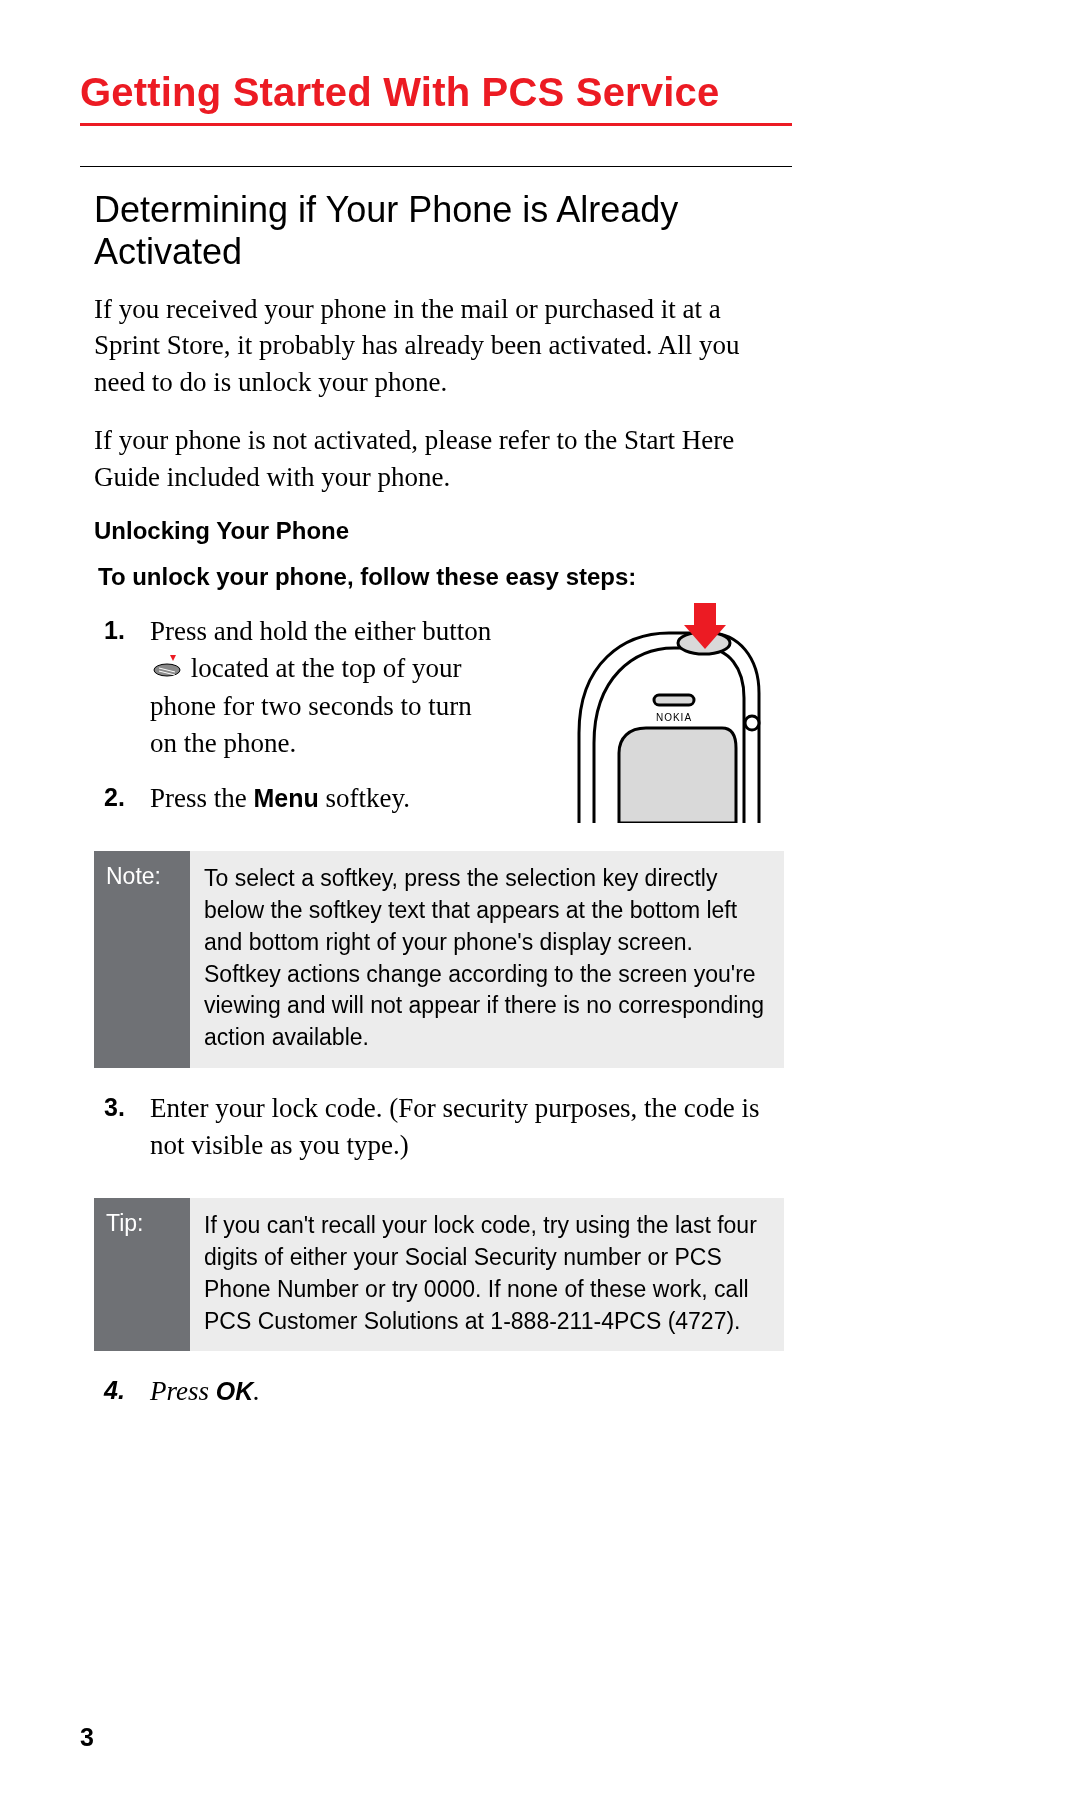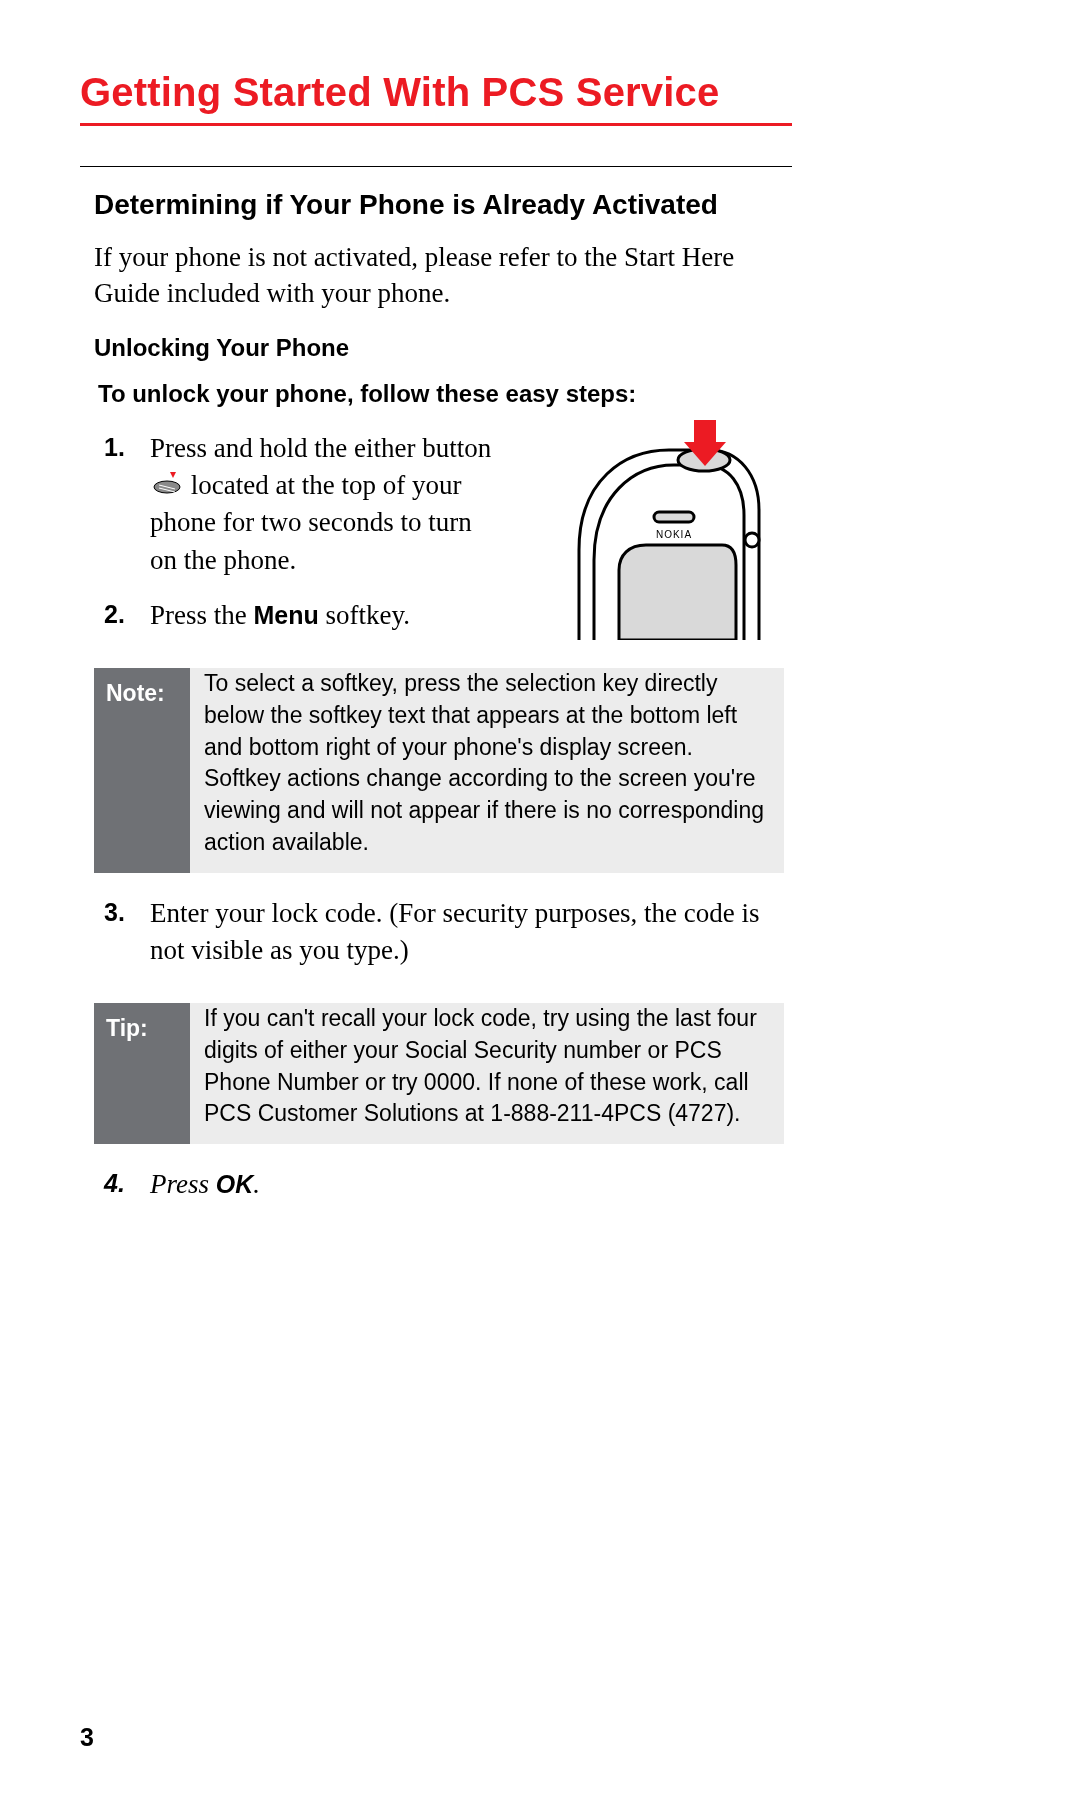--- a/index.html
+++ b/index.html
@@ -26,22 +26,22 @@
     border-top:3px solid #ec1b23;
     margin:0 0 40px 0;
   }
   .sub-rule{
     border:none;
     border-top:1px solid #000;
     margin:0 0 22px 0;
   }
   .subheading{
     font-family:Helvetica,Arial,sans-serif;
-    font-weight:700;
-    font-size:28px;
+    font-weight:400;
+    font-size:36px;
     margin:0 0 18px 0;
   }
   .body-block{
     padding:0 8px 0 14px;
   }
   .body-p{
     font-size:27px;
     line-height:1.35;
     margin:0 0 22px 0;
   }
@@ -102,31 +102,31 @@
   }
   .callout{
     display:flex;
     margin:16px 0 22px 0;
     font-family:Helvetica,Arial,sans-serif;
   }
   .callout-label{
     flex:0 0 96px;
     background:#6f7175;
     color:#fff;
-    font-weight:700;
+    font-weight:400;
     font-size:23px;
     padding:12px 12px;
     box-sizing:border-box;
   }
   .callout-body{
     flex:1 1 auto;
     background:#ececec;
     font-size:23px;
     line-height:1.38;
-    padding:0 16px 14px 14px;
+    padding:12px 16px 14px 14px;
   }
   .footer{
     position:absolute;
     left:80px;
     right:80px;
     bottom:48px;
     display:flex;
     justify-content:space-between;
     font-family:Helvetica,Arial,sans-serif;
     font-weight:700;
@@ -138,20 +138,21 @@
 
 <div class="page">
 
   <h1 class="title">Getting Started With PCS Service</h1>
   <hr class="title-rule">
   <hr class="sub-rule">
 
   <div class="body-block">
 
     <div class="subheading">Determining if Your Phone is Already Activated</div>
+    <p class="body-p">If you received your phone in the mail or purchased it at a Sprint Store, it probably has already been activated. All you need to do is unlock your phone.</p>
     <p class="body-p">If your phone is not activated, please refer to the Start Here Guide included with your phone.</p>
 
     <div class="subheading2">Unlocking Your Phone</div>
     <div class="intro">To unlock your phone, follow these easy steps:</div>
 
     <div class="steps-wrap">
 
       <svg class="phone-illus" viewBox="0 0 250 220">
 
         <g stroke="#000" stroke-width="3" fill="none">

